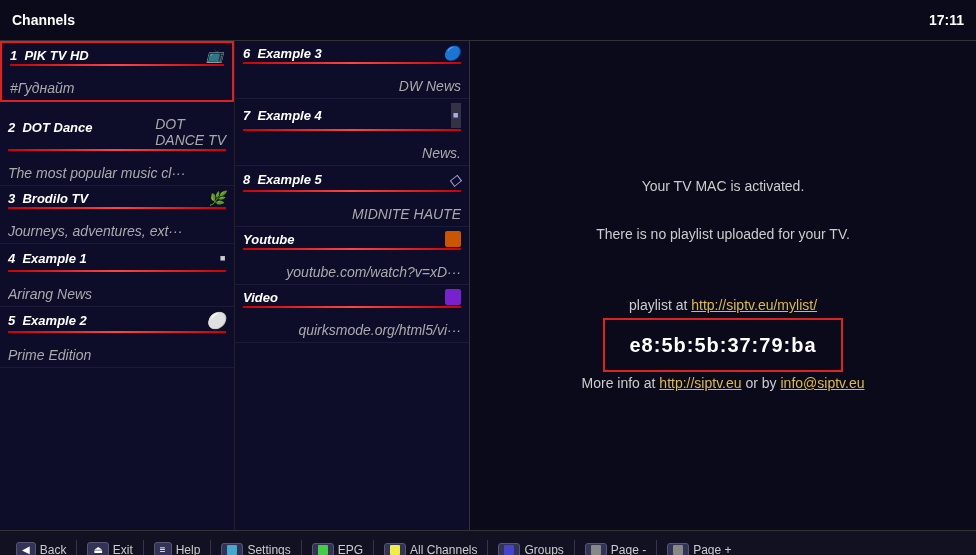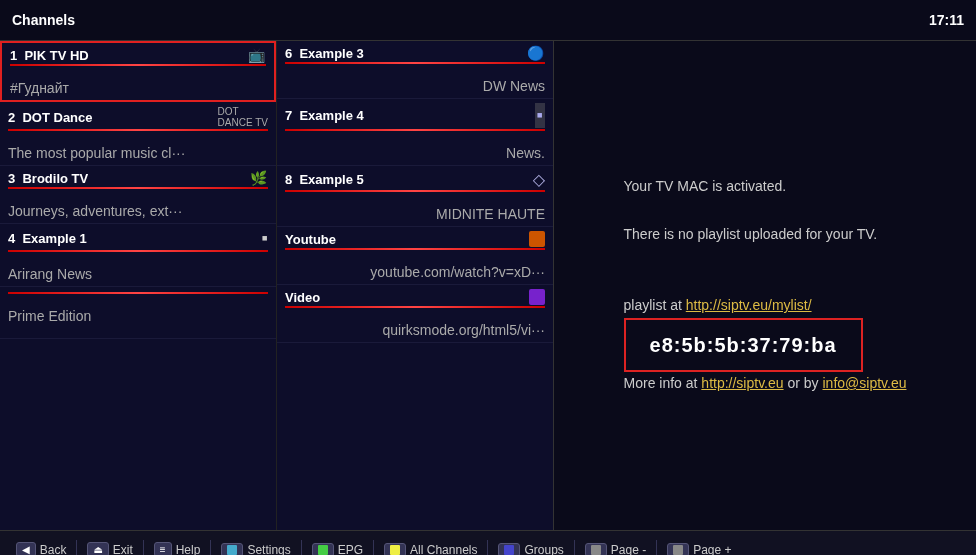--- a/index.html
+++ b/index.html
@@ -35,25 +35,26 @@
     }
 
     
     .main-content {
       display: flex;
       height: calc(555px - 28px - 38px);
     }
 
     
     .channels-panel {
-      width: 554px;
+      width: 470px;
       display: flex;
       flex-direction: column;
       background: #0d0d2a;
       border-right: 1px solid #333;
+      font-style: italic;
     }
 
     .channels-columns {
       display: flex;
       flex: 1;
     }
 
     .channel-column {
       flex: 1;
       display: flex;
@@ -113,20 +114,21 @@
     .info-panel {
       flex: 1;
       background: #0a0a1a;
       display: flex;
       align-items: center;
       justify-content: center;
       padding: 20px;
     }
 
     .info-box {
+      text-align: center;
       color: #cccccc;
       font-size: 14px;
       line-height: 1.7;
       max-width: 420px;
     }
 
     .info-box .link {
       color: #ddbb44;
       text-decoration: underline;
     }
@@ -215,21 +217,21 @@
             <span class="channel-name">1&nbsp;&nbsp;PIK TV HD</span>
             <span class="channel-icon">📺</span>
           </div>
           <div class="channel-separator"></div>
           <div class="channel-sub">#Гуднайт</div>
         </div>
 
         <div class="channel-item">
           <div class="channel-item-top">
             <span class="channel-name">2&nbsp;&nbsp;DOT Dance</span>
-            <span class="channel-icon" style="font-size:10px;color:#aaa;">DOT<br>DANCE TV</span>
+            <span class="channel-icon" style="font-size:14px;color:#aaa;margin-top:10px;">DOT<br>DANCE TV</span>
           </div>
           <div class="channel-separator"></div>
           <div class="channel-sub">The most popular music cl···</div>
         </div>
 
         <div class="channel-item">
           <div class="channel-item-top">
             <span class="channel-name">3&nbsp;&nbsp;Brodilo TV</span>
             <span class="channel-icon">🌿</span>
           </div>
@@ -240,20 +242,24 @@
         <div class="channel-item">
           <div class="channel-item-top">
             <span class="channel-name">4&nbsp;&nbsp;Example 1</span>
             <span class="channel-icon" style="font-size:18px;color:#ccc;">▪</span>
           </div>
           <div class="channel-separator"></div>
           <div class="channel-sub">Arirang News</div>
         </div>
 
         <div class="channel-item">
+          <div class="channel-item-top">
+            <span class="channel-name">5&nbsp;&nbsp;Example 2</span>
+            <span class="channel-icon" style="font-size:16px;">⚪</span>
+          </div>
           <div class="channel-separator"></div>
           <div class="channel-sub">Prime Edition</div>
         </div>
 
       </div>
 
       <div class="channel-column">
 
         <div class="channel-item">
           <div class="channel-item-top">

